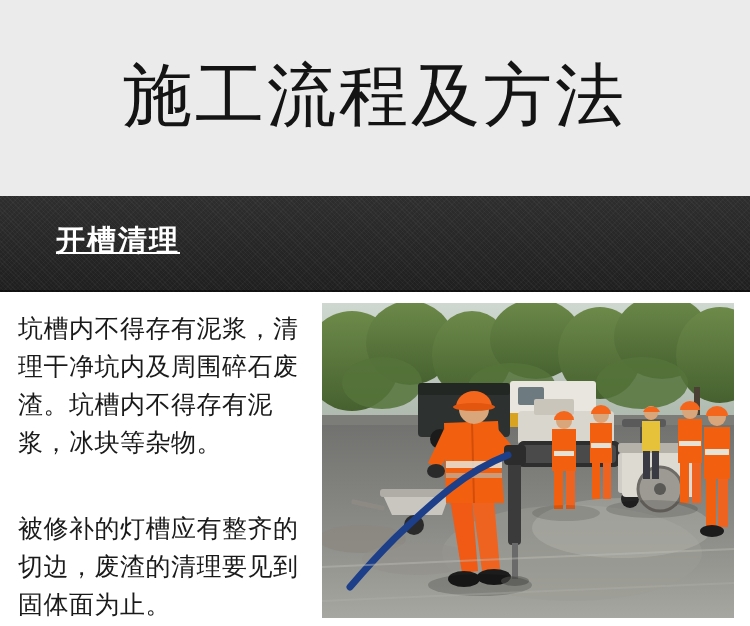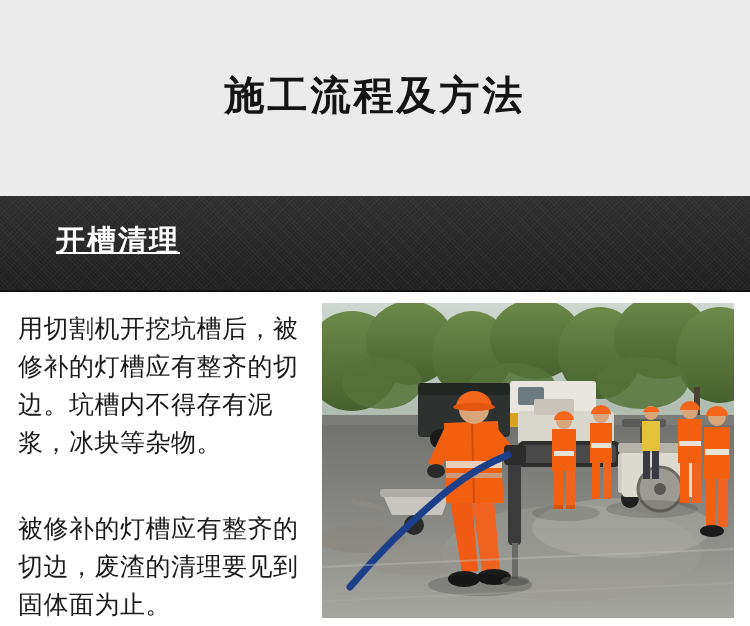--- a/index.html
+++ b/index.html
@@ -27,22 +27,22 @@
     top: 0;
     width: 750px;
     height: 196px;
     background: #ebebeb;
     display: flex;
     align-items: center;
     justify-content: center;
   }
   .header-title {
     font-family: "DejaVu Sans", "Liberation Sans", sans-serif;
-    font-weight: bold;
-    font-size: 40px;
+    font-weight: normal;
+    font-size: 69px;
     letter-spacing: 3px;
     color: #141414;
     line-height: 1;
     white-space: nowrap;
     margin-top: -6px;
   }
 
   
   .section-band {
     position: absolute;
@@ -124,21 +124,21 @@
     <div class="header-title">施工流程及方法</div>
   </div>
 
   <div class="section-band">
     <div class="section-title">开槽清理</div>
   </div>
 
   <div class="content">
 
     <div class="body-text">
-      <p class="para">用切割机开挖坑槽后，被修补的灯槽应有整齐的切边。坑槽内不得存有泥浆，冰块等杂物。</p>
+      <p class="para">坑槽内不得存有泥浆，清理干净坑内及周围碎石废渣。坑槽内不得存有泥浆，冰块等杂物。</p>
       <p class="para">被修补的灯槽应有整齐的切边，废渣的清理要见到固体面为止。</p>
     </div>
 
     <div class="photo">
       <svg width="412" height="315" viewBox="0 0 412 315" xmlns="http://www.w3.org/2000/svg" aria-hidden="true">
         <defs>
           <linearGradient id="skyGrad" x1="0" y1="0" x2="0" y2="1">
             <stop offset="0%" stop-color="#cfd8d0"></stop>
             <stop offset="100%" stop-color="#aeb9ae"></stop>
           </linearGradient>

